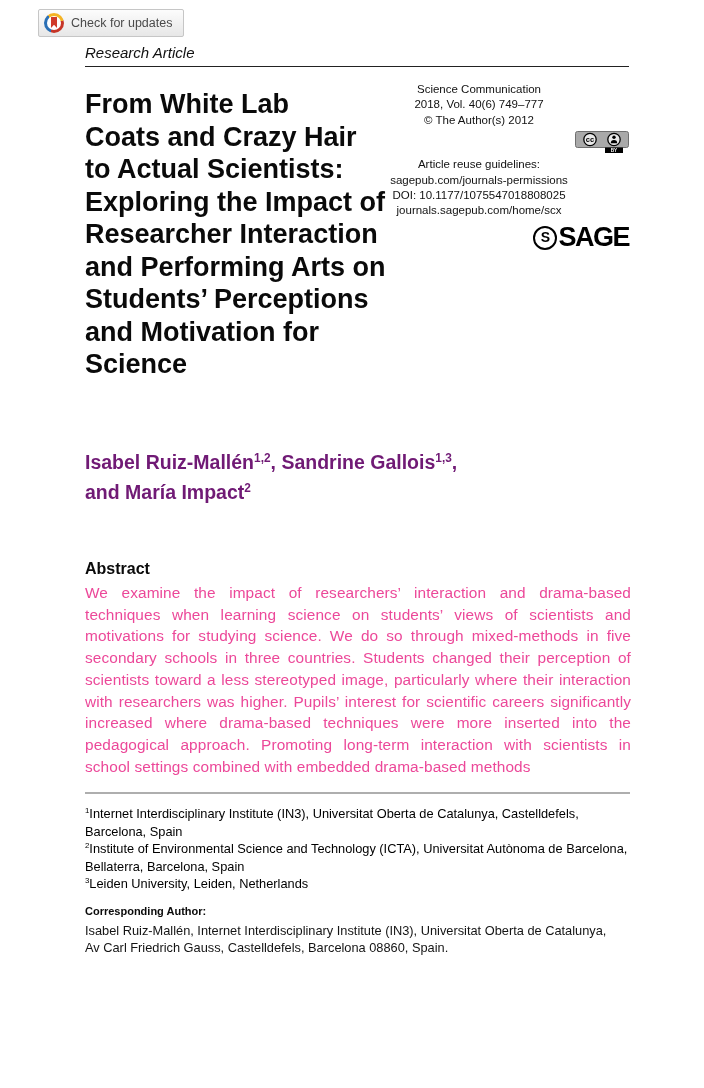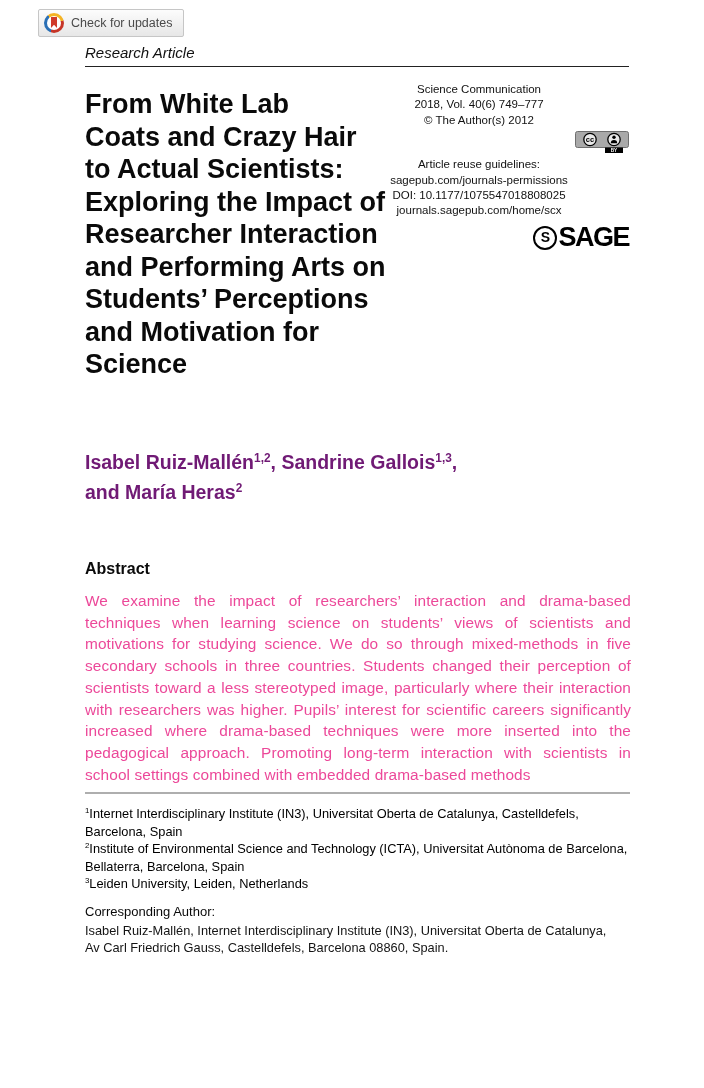--- a/index.html
+++ b/index.html
@@ -60,30 +60,30 @@
   }
   .sage-text{font-size:27px;font-weight:bold;letter-spacing:-1.5px;color:#000;}
   
   .authors{
     position:absolute;left:85px;top:448px;width:520px;
     font-size:19.5px;font-weight:bold;line-height:29.5px;color:#701a75;
   }
   sup{font-size:61%;line-height:0;}
   
   .abstract{position:absolute;left:85px;top:560px;width:546px;}
-  .abstract-heading{margin:0 0 12px 0;font-size:16px;font-weight:bold;color:#0a0a0a;}
+  .abstract-heading{margin:0 0 4px 0;font-size:16px;font-weight:bold;color:#0a0a0a;}
   .abstract-text{
     margin:0;font-size:15.4px;line-height:21.7px;color:#ec4899;
     text-align:justify;letter-spacing:0.1px;
   }
   
   .rule-foot{position:absolute;left:85px;top:792px;width:545px;border:0;border-top:2px solid #aeaeae;margin:0;}
   .affils{position:absolute;left:85px;top:805px;width:548px;font-size:12.8px;line-height:17.6px;color:#000000;}
   .corresponding{position:absolute;left:85px;top:903px;width:548px;font-size:12.8px;line-height:17.6px;color:#141414;}
-  .corr-heading{font-weight:normal;font-size:13px;margin-bottom:1px;color:#0a0a0a;}
+  .corr-heading{font-weight:bold;font-size:11px;margin-bottom:1px;color:#0a0a0a;}
   .pre-lines{white-space:pre-line;}
   .email-link{cursor:pointer;}
 </style>
 </head>
 <body>
 
 <div class="page">
 
   <div class="cm-badge">
     <span class="cm-icon"></span>
@@ -129,21 +129,21 @@
     </div>
 
     <div class="sage">
       <span class="sage-s">S</span>
       <span class="sage-text">SAGE</span>
     </div>
   </div>
 
   <div class="authors">
     <div class="author-line"><span>Isabel Ruiz-Mallén</span><sup>1,2</sup><span>, </span><span>Sandrine Gallois</span><sup>1,3</sup><span>,</span></div>
-    <div class="author-line"><span>and María Heras</span><sup>2</sup></div>
+    <div class="author-line"><span>and María Impact</span><sup>2</sup></div>
   </div>
 
   <div class="abstract">
     <div class="abstract-heading">Abstract</div>
     <p class="abstract-text">We examine the impact of researchers’ interaction and drama-based techniques when learning science on students’ views of scientists and motivations for studying science. We do so through mixed-methods in five secondary schools in three countries. Students changed their perception of scientists toward a less stereotyped image, particularly where their interaction with researchers was higher. Pupils’ interest for scientific careers significantly increased where drama-based techniques were more inserted into the pedagogical approach. Promoting long-term interaction with scientists in school settings combined with embedded drama-based methods</p>
   </div>
 
   <hr class="rule-foot">
   <div class="affils">
     <div><sup>1</sup><span>Internet Interdisciplinary Institute (IN3), Universitat Oberta de Catalunya, Castelldefels, Barcelona, Spain</span></div>

